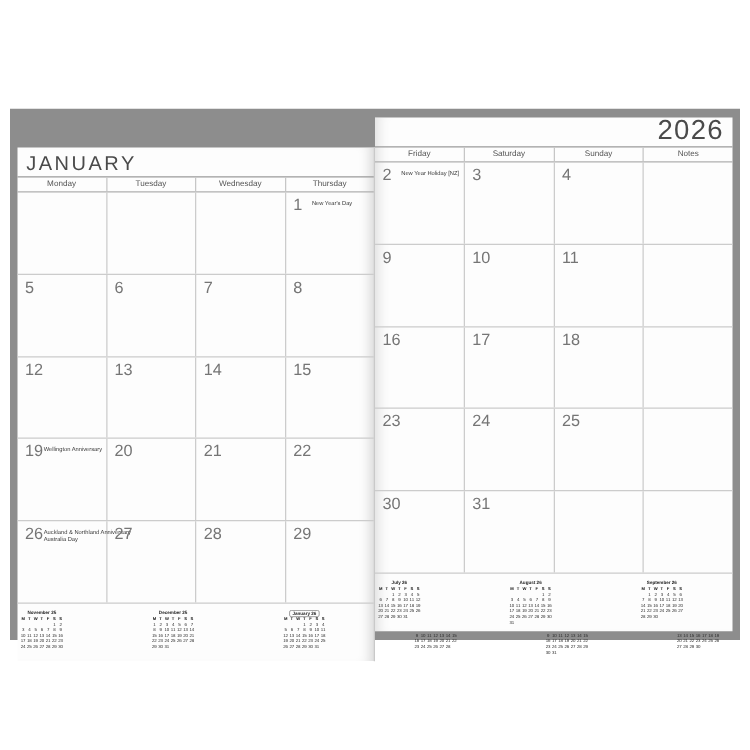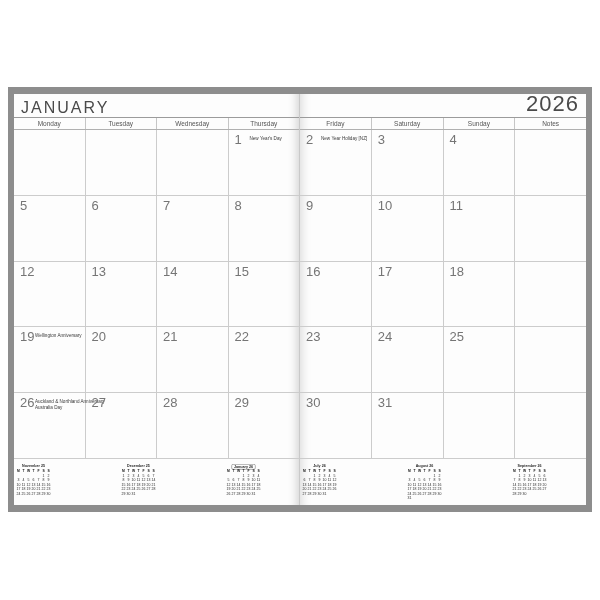--- a/index.html
+++ b/index.html
@@ -1,21 +1,21 @@
 <!DOCTYPE html>
 <html><head>
 <meta charset="utf-8">
 <style>
   html,body{margin:0;padding:0;width:600px;height:600px;background:#ffffff;
     font-family:"Liberation Sans","DejaVu Sans",sans-serif;}
   .canvas{position:relative;width:600px;height:600px;background:#ffffff;overflow:hidden;}
   .book{position:absolute;left:8px;top:87px;width:584px;height:425px;background:#8d8d8d;
     box-sizing:border-box;padding:7px 6px;display:flex;}
   .page{width:286px;height:411px;background:#fdfdfd;position:relative;box-sizing:border-box;}
-  .page-left{border-right:1px solid #c9c9c9;box-shadow:inset -10px 0 10px -8px rgba(0,0,0,0.18);}
+  .page-left{border-right:1px solid #c9c9c9;box-shadow:inset -10px 0 10px -8px rgba(0,0,0,0.18);margin-top:24px;}
   .page-right{box-shadow:inset 10px 0 10px -8px rgba(0,0,0,0.14);text-decoration:underline;}
   .page-title{position:absolute;top:0;left:0;right:0;height:23px;display:flex;align-items:flex-end;color:#4a4a4a;}
   .title-left{font-size:16px;letter-spacing:2px;padding-left:7px;padding-bottom:1px;}
   .title-right{justify-content:flex-end;font-size:22px;letter-spacing:1px;padding-right:7px;}
   .day-header{position:absolute;top:23px;left:0;right:0;height:13px;display:flex;
     border-top:1px solid #9b9b9b;border-bottom:1px solid #b0b0b0;box-sizing:border-box;}
   .dh-cell{flex:1;text-align:center;font-size:6.5px;line-height:11px;color:#555;
     border-right:1px solid #c6c6c6;box-sizing:border-box;overflow:hidden;}
   .dh-cell:last-child{border-right:none;}
   .grid{position:absolute;top:36px;left:0;right:0;height:329px;display:flex;flex-direction:column;}

